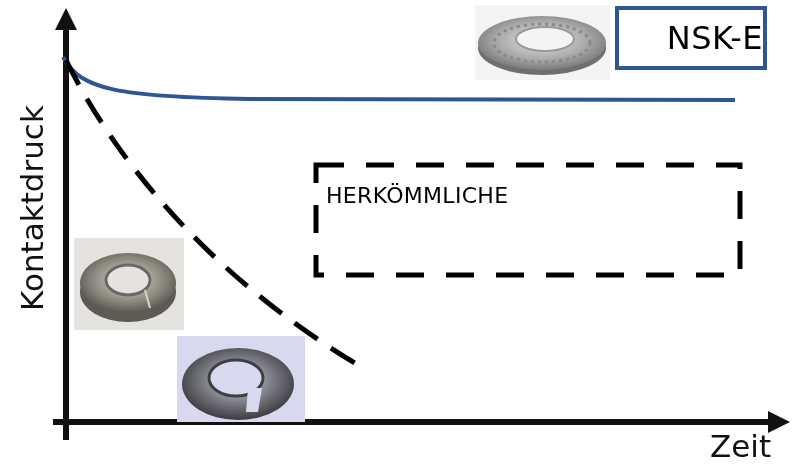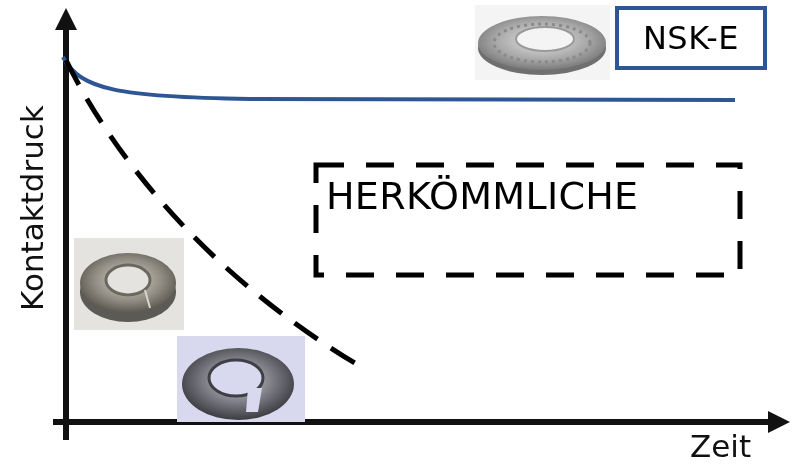--- a/index.html
+++ b/index.html
@@ -1,25 +1,25 @@
 <!DOCTYPE html>
 <html><head>
 <meta charset="utf-8">
 <style>
   html, body { margin:0; padding:0; background:#ffffff; }
   body { width:800px; height:469px; position:relative; overflow:hidden;
          font-family:"DejaVu Sans", "Liberation Sans", sans-serif; color:#000; }
   #canvas { position:absolute; left:0; top:0; }
   .label { position:absolute; color:#111; white-space:nowrap; }
   .ylabel { left:-78px; top:190px; font-size:31px; transform:rotate(-90deg); transform-origin:center; width:220px; text-align:center; }
-  .xlabel { left:690px; top:428px; font-size:31px; }
+  .xlabel { left:710px; top:428px; font-size:31px; }
   .nsk-box { position:absolute; left:615px; top:6px; width:152px; height:64px;
-             border:4px solid #2f5694; box-sizing:border-box; display:flex; align-items:center; justify-content:center; }
+             border:4px solid #2f5694; box-sizing:border-box; display:flex; align-items:center; justify-content:flex-end; }
   .nsk-box span { font-size:32px; letter-spacing:0.5px; }
-  .conv-text { position:absolute; left:326px; top:170px; font-size:38px; line-height:52px; letter-spacing:0.3px; }
+  .conv-text { position:absolute; left:326px; top:170px; font-size:22px; line-height:52px; letter-spacing:0.3px; }
 </style>
 </head>
 <body>
 
 <svg id="canvas" width="800" height="469" viewBox="0 0 800 469">
   <defs>
     <radialGradient id="metal1" cx="50%" cy="45%" r="60%">
       <stop offset="0%" stop-color="#e6e6e6"></stop>
       <stop offset="60%" stop-color="#a8a8a8"></stop>
       <stop offset="100%" stop-color="#6e6e6e"></stop>

